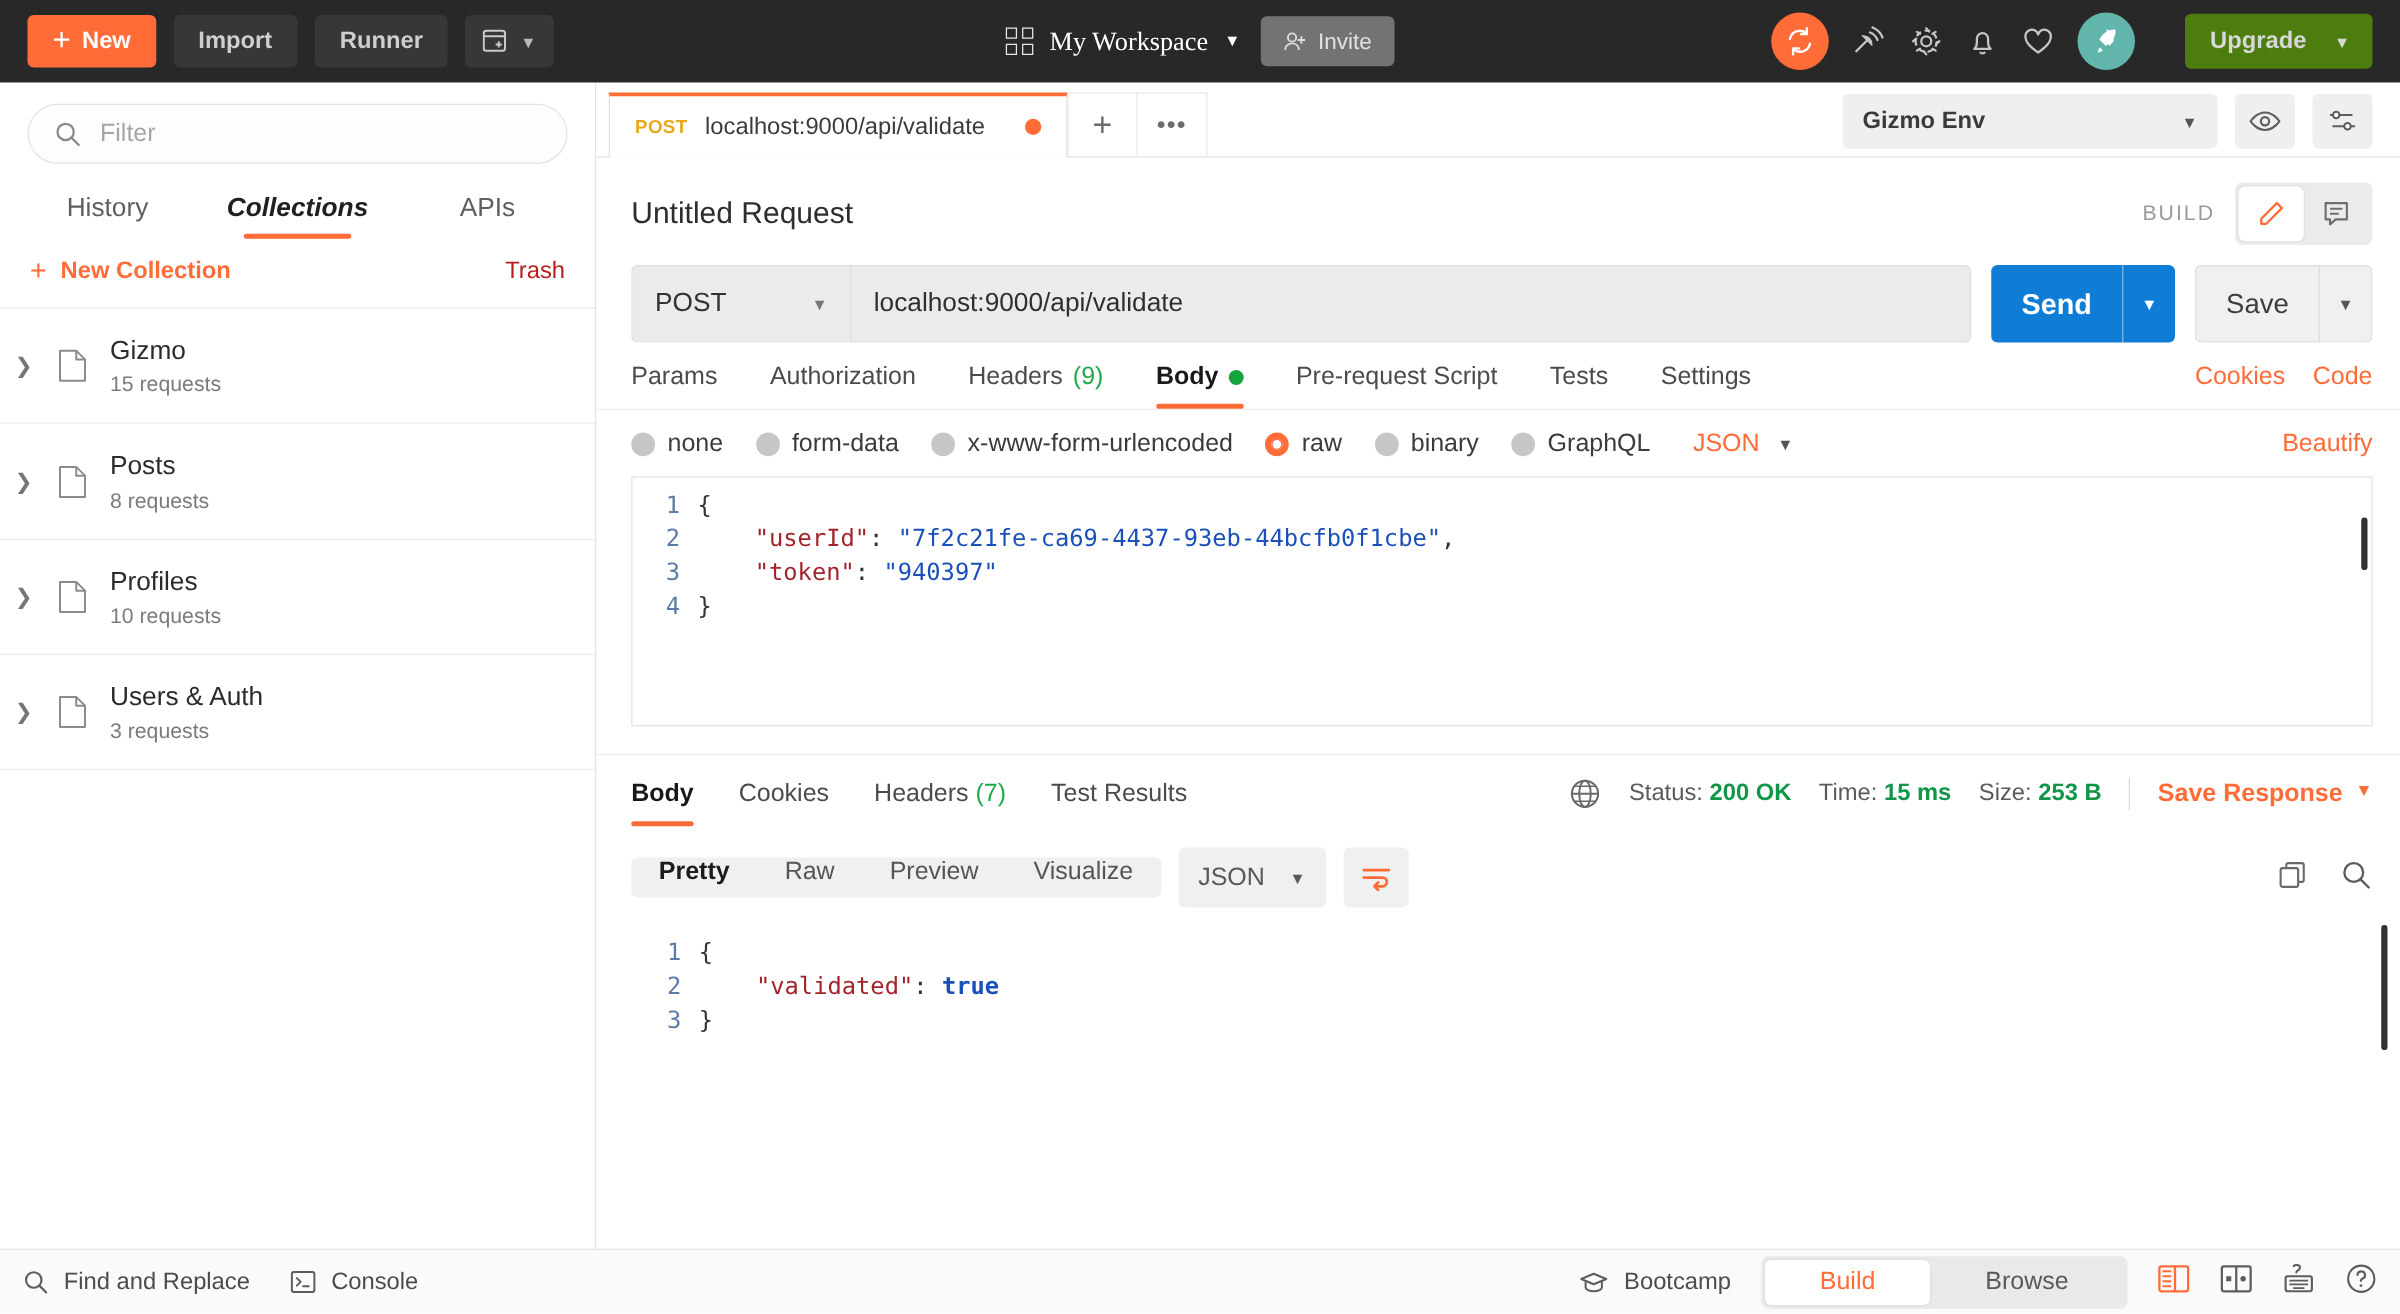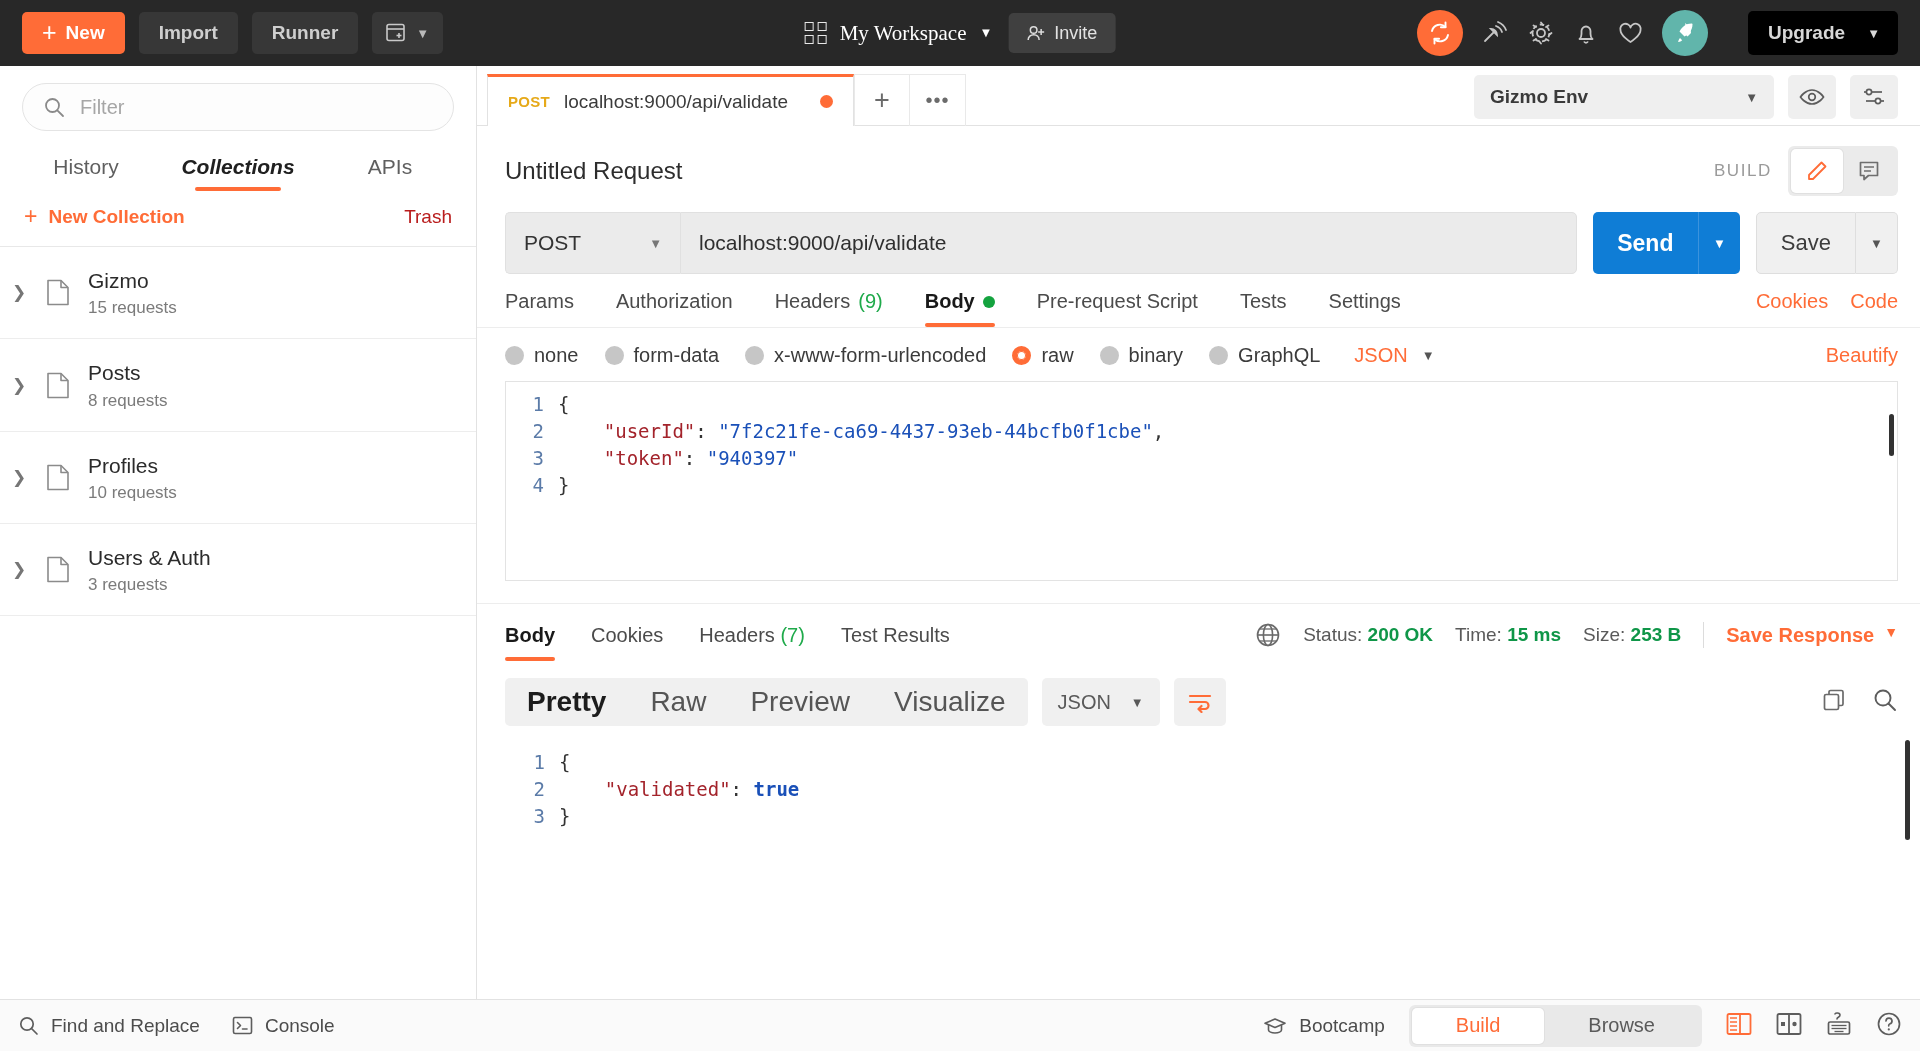--- a/index.html
+++ b/index.html
@@ -34,36 +34,36 @@
     position: absolute; left: 50%; transform: translateX(-50%);
     display: flex; align-items: center; gap: 16px;
   }
   .ws-btn {
     display: flex; align-items: center; gap: 13px; color: #fff;
     font-size: 21px; font-weight: 500; cursor: pointer; font-family: Liberation Serif, serif;
   }
   .grid-icon { display: grid; grid-template-columns: 9px 9px; grid-template-rows: 9px 9px; gap: 4px; }
   .grid-icon i { border: 1.8px solid #e8e8e8; display: block; width: 100%; height: 100%; }
   .invite-btn {
-    background: #404040; color: #e2e2e2; border-radius: 5px; height: 40px;
+    background: #737373; color: #e2e2e2; border-radius: 5px; height: 40px;
     padding: 0 18px; display: flex; align-items: center; gap: 9px;
     font-size: 18px; font-weight: 500; cursor: pointer;
   }
   .top-right { margin-left: auto; display: flex; align-items: center; gap: 18px; }
   .sync-circle {
     width: 46px; height: 46px; border-radius: 50%; background: #ff6c37;
     display: flex; align-items: center; justify-content: center; cursor: pointer;
   }
   .rocket-circle {
     width: 46px; height: 46px; border-radius: 50%; background: #61b5ab;
     display: flex; align-items: center; justify-content: center; cursor: pointer;
   }
   .ticon { cursor: pointer; display: flex; align-items: center; }
   .upgrade {
-    background: #000000; border-radius: 5px; height: 44px; display: flex;
+    background: #4d7c0f; border-radius: 5px; height: 44px; display: flex;
     align-items: center; margin-left: 22px; cursor: pointer;
   }
   .upgrade .lbl { color: #d8d8d8; font-size: 19px; font-weight: 600; padding: 0 16px 0 20px; }
   .upgrade .car { padding: 0 18px 0 6px; color: #d8d8d8; font-size: 13px; }
 
   
   .main { flex: 1; display: flex; min-height: 0; }
 
   
   .sidebar {
@@ -218,21 +218,21 @@
   .rtab.active { color: #191919; font-weight: 600; }
   .rtab.active::after { content: ""; position: absolute; left: 0; right: 0; bottom: 0; height: 4px; background: #ff6c37; border-radius: 2px; }
   .respmeta { margin-left: auto; display: flex; align-items: center; gap: 22px; padding-bottom: 14px; }
   .meta { font-size: 19px; color: #5a5a5a; }
   .meta b { color: #0f9648; font-weight: 600; }
   .divider-v { width: 1px; height: 26px; background: #dcdcdc; }
   .saveresp { color: #ff6c37; font-size: 20px; font-weight: 600; display: flex; align-items: flex-start; gap: 10px; cursor: pointer; }
 
   .viewrow { display: flex; align-items: center; padding: 16px 22px 0 28px; gap: 14px; }
   .segctl { display: flex; background: #f0f0f0; border-radius: 5px; }
-  .seg { padding: 0 22px; height: 48px; display: flex; align-items: center; font-size: 28px; color: #555; cursor: pointer; }
+  .seg { padding: 0 22px; height: 32px; display: flex; align-items: flex-start; font-size: 20px; color: #555; cursor: pointer; }
   .seg.on { color: #1c1c1c; font-weight: 600; }
   .fmtsel { background: #f0f0f0; border-radius: 5px; height: 48px; width: 118px; display: flex; align-items: center; padding: 0 16px; cursor: pointer; }
   .fmtsel .t { color: #595959; font-size: 20px; }
   .fmtsel .c { margin-left: auto; color: #595959; font-size: 13px; }
   .wrapbtn { background: #f0f0f0; border-radius: 5px; height: 48px; width: 52px; display: flex; align-items: center; justify-content: center; cursor: pointer; }
   .viewright { margin-left: auto; display: flex; gap: 26px; align-items: center; }
 
   .respbody { flex: 1; position: relative; padding: 14px 22px 0 22px; min-height: 0; overflow: hidden; display: flex; }
 
   

